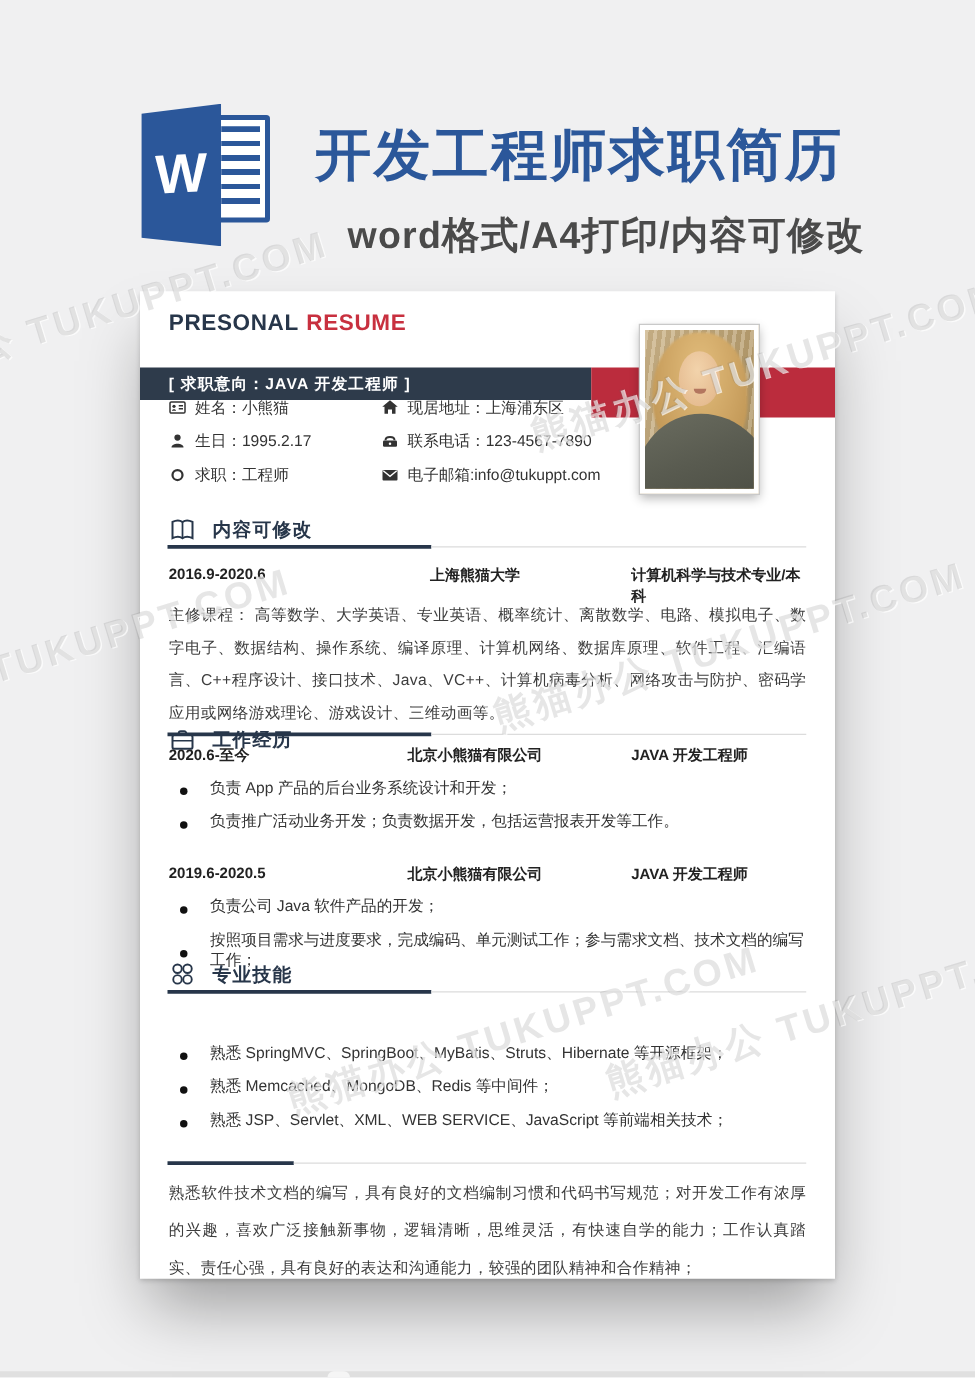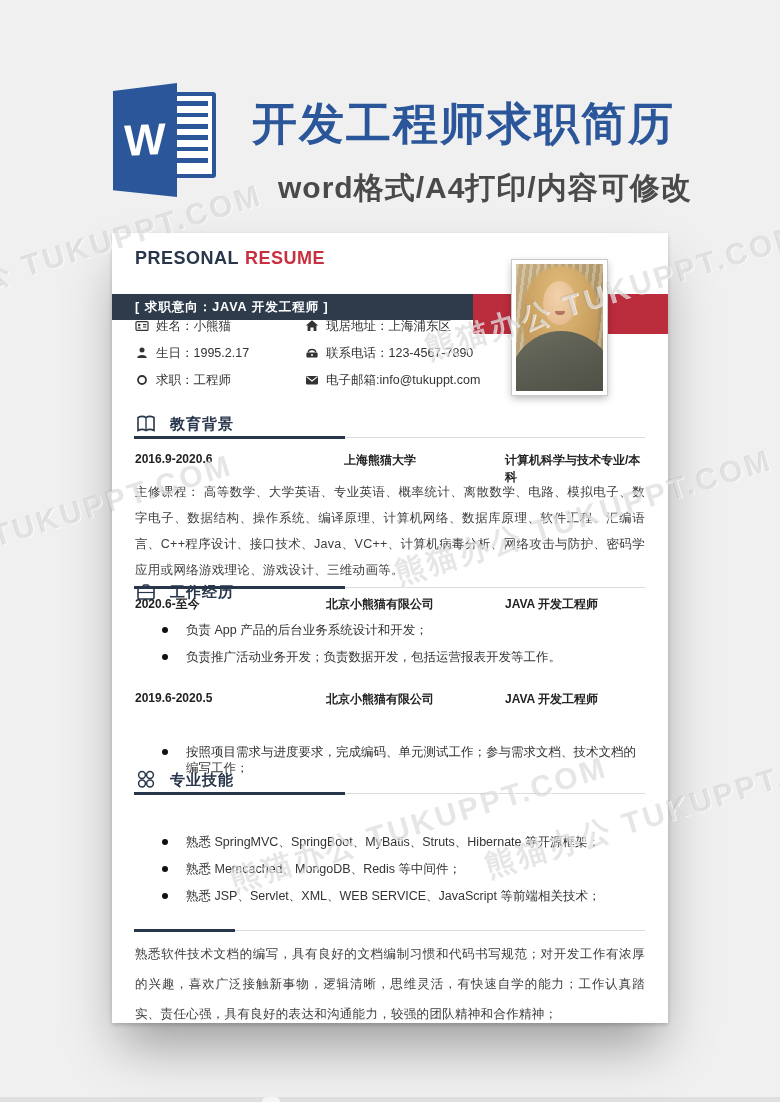--- a/index.html
+++ b/index.html
@@ -116,21 +116,21 @@
   
   .row3{position:absolute;left:23px;right:23px;display:flex;font-size:12px;font-weight:700;color:#222;}
   .row3 .c1{width:145px;}
   .row3 .c2{width:200px;text-align:center;}
   .row3 .c3{flex:1;padding-left:25px;box-sizing:border-box;}
   .para{
     position:absolute;left:23px;right:23px;font-size:12.5px;color:#3d3d3d;
     line-height:26px;text-align:justify;letter-spacing:0.3px;
   }
   .para.self{line-height:30px;}
-  .bullet{position:absolute;left:41px;right:23px;display:flex;align-items:flex-start;font-size:12.5px;color:#333;}
+  .bullet{position:absolute;left:23px;right:23px;display:flex;align-items:center;font-size:12.5px;color:#333;}
   .bullet .dot{
     width:6px;height:6px;border-radius:50%;background:#111;
     margin:5px 0 0 9px;flex:0 0 6px;
   }
   .bullet .btxt{margin-left:18px;line-height:16px;}
   
   .bottom-strip{position:absolute;left:0;bottom:0;width:780px;height:5px;background:#e0e0e0;z-index:5;}
   .bottom-tab{position:absolute;left:262px;bottom:0;width:18px;height:5px;border-radius:5px 5px 0 0;background:#f6f6f6;z-index:6;}
   svg{display:block;}
 </style>
@@ -237,21 +237,21 @@
     </div>
   </div>
 
   <div class="sec-head" style="top:180px;">
     <span class="sicon">
       <svg width="22" height="22" viewBox="0 0 22 22">
           <path d="M3 4.5 C6 3 8.8 3 11 4.6 C13.2 3 16 3 19 4.5 V17.5 C16 16 13.2 16 11 17.6 C8.8 16 6 16 3 17.5 Z" fill="none" stroke="#27364a" stroke-width="1.6"></path>
           <path d="M11 4.6 V17.6" stroke="#27364a" stroke-width="1.4"></path>
         </svg>
     </span>
-    <span class="stitle">教育背景</span>
+    <span class="stitle">内容可修改</span>
   </div>
   <div class="sec-rule" style="top:203px;">
       <div class="dark"></div>
       <div class="light"></div>
     </div>
 
   <div class="row3" style="top:219px;">
     <span class="c1">2016.9-2020.6</span>
     <span class="c2">上海熊猫大学</span>
     <span class="c3">计算机科学与技术专业/本科</span>
@@ -284,20 +284,24 @@
   </div>
   <div class="bullet" style="top:416px;">
     <span class="dot"></span>
     <span class="btxt">负责推广活动业务开发；负责数据开发，包括运营报表开发等工作。</span>
   </div>
 
   <div class="row3" style="top:458px;">
     <span class="c1">2019.6-2020.5</span>
     <span class="c2">北京小熊猫有限公司</span>
     <span class="c3">JAVA 开发工程师</span>
+  </div>
+  <div class="bullet" style="top:484px;">
+    <span class="dot"></span>
+    <span class="btxt">负责公司 Java 软件产品的开发；</span>
   </div>
   <div class="bullet" style="top:511px;">
     <span class="dot"></span>
     <span class="btxt">按照项目需求与进度要求，完成编码、单元测试工作；参与需求文档、技术文档的编写工作；</span>
   </div>
 
   <div class="sec-head" style="top:536px;">
     <span class="sicon">
       <svg width="22" height="22" viewBox="0 0 22 22">
           <circle cx="7" cy="6" r="3.4" fill="none" stroke="#27364a" stroke-width="1.5"></circle>

